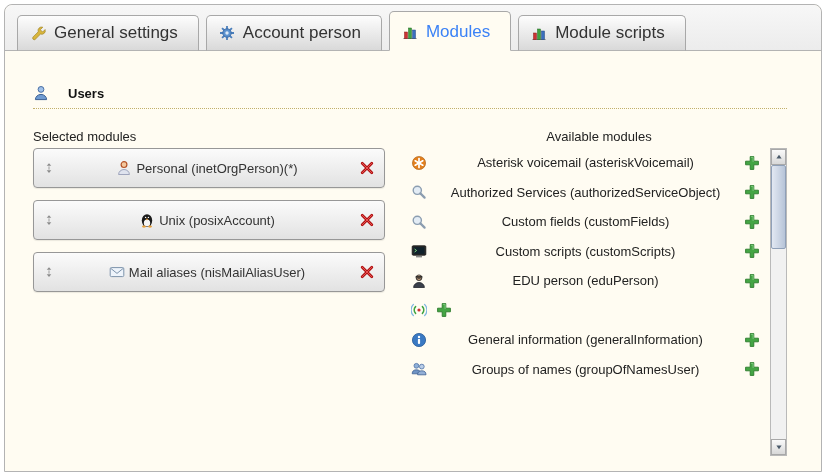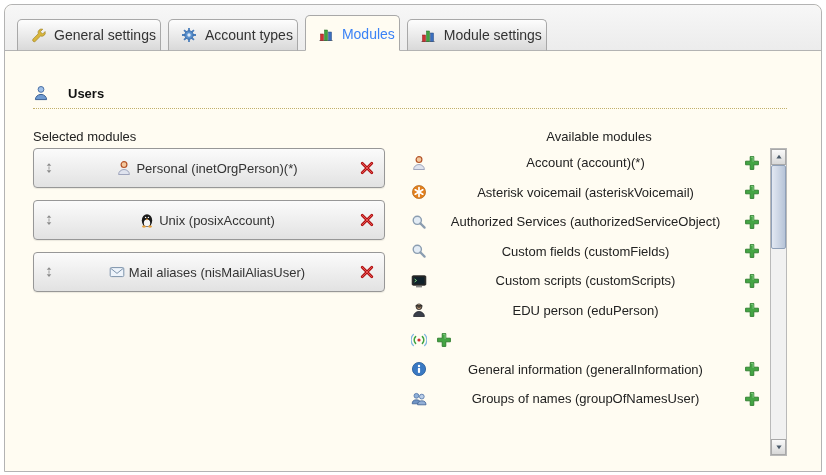--- a/index.html
+++ b/index.html
@@ -22,27 +22,27 @@
   .tabbar {
     display: flex; align-items: flex-end; gap: 7px;
     padding: 7px 12px 0 12px;
     background: linear-gradient(#f7f7f7, #ececec);
     border-bottom: 1px solid #b3b3b3;
     border-radius: 8px 8px 0 0;
     height: 46px;
   }
   .tab {
     display: flex; align-items: center; gap: 8px;
-    padding: 7px 4px 7px 12px;
+    padding: 7px 20px 7px 12px;
     background: linear-gradient(#fdfdfd, #d9d9d9);
     border: 1px solid #a8a8a8;
     border-bottom: 1px solid #b3b3b3;
     border-radius: 5px 5px 0 0;
     margin-bottom: -1px;
-    font-size: 14px; color: #333;
+    font-size: 17px; color: #333;
     cursor: pointer; white-space: nowrap;
   }
   .tab.active {
     background: #fffcf2;
     border-bottom: 1px solid #fffcf2;
     padding-top: 10px; padding-bottom: 8px;
     color: #3b82f6;
   }
   
   .content { padding: 34px 34px 0 28px; }
@@ -225,33 +225,33 @@
     <div class="tab">
       <svg class="i16" viewBox="0 0 16 16">
           <use href="#ic-wrench"></use>
         </svg>
       <span>General settings</span>
     </div>
     <div class="tab">
       <svg class="i16" viewBox="0 0 16 16">
           <use href="#ic-gear"></use>
         </svg>
-      <span>Account types</span>
+      <span>Account person</span>
     </div>
     <div class="tab active">
       <svg class="i16" viewBox="0 0 16 16">
           <use href="#ic-chart"></use>
         </svg>
       <span>Modules</span>
     </div>
     <div class="tab">
       <svg class="i16" viewBox="0 0 16 16">
           <use href="#ic-chart"></use>
         </svg>
-      <span>Module settings</span>
+      <span>Module scripts</span>
     </div>
   </div>
 
   <div class="content">
 
     <div class="section-header">
       <svg class="i16" viewBox="0 0 16 16">
           <use href="#ic-user-blue"></use>
         </svg>
       <span class="section-title">Users</span>
@@ -319,31 +319,20 @@
           </button>
         </div>
       </div>
 
       <div class="col-right">
         <div class="col-title">Available modules</div>
 
         <div class="avail-wrap">
           <div class="av-list">
 
-            <div class="av-row">
-              <svg class="i16" viewBox="0 0 16 16">
-                  <use href="#ic-person"></use>
-                </svg>
-              <span class="av-label">Account (account)(*)</span>
-              <button class="add">
-                <svg class="i16" viewBox="0 0 16 16">
-                    <use href="#ic-add"></use>
-                  </svg>
-              </button>
-            </div>
 
 
             <div class="av-row">
               <svg class="i16" viewBox="0 0 16 16">
                   <use href="#ic-asterisk"></use>
                 </svg>
               <span class="av-label">Asterisk voicemail (asteriskVoicemail)</span>
               <button class="add">
                 <svg class="i16" viewBox="0 0 16 16">
                     <use href="#ic-add"></use>

